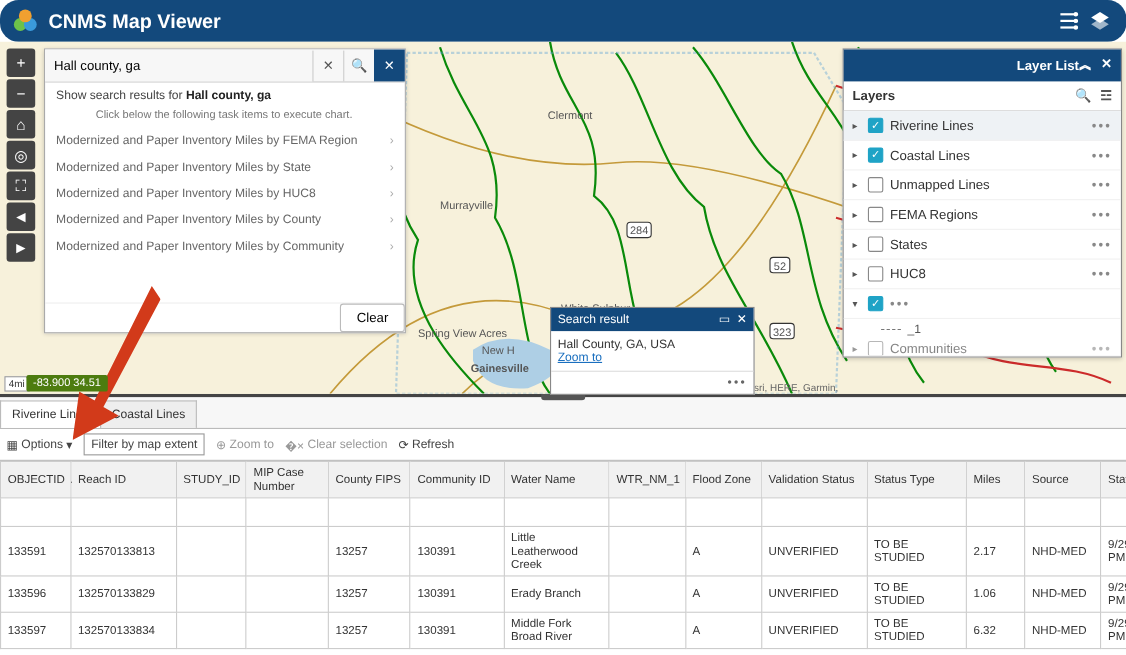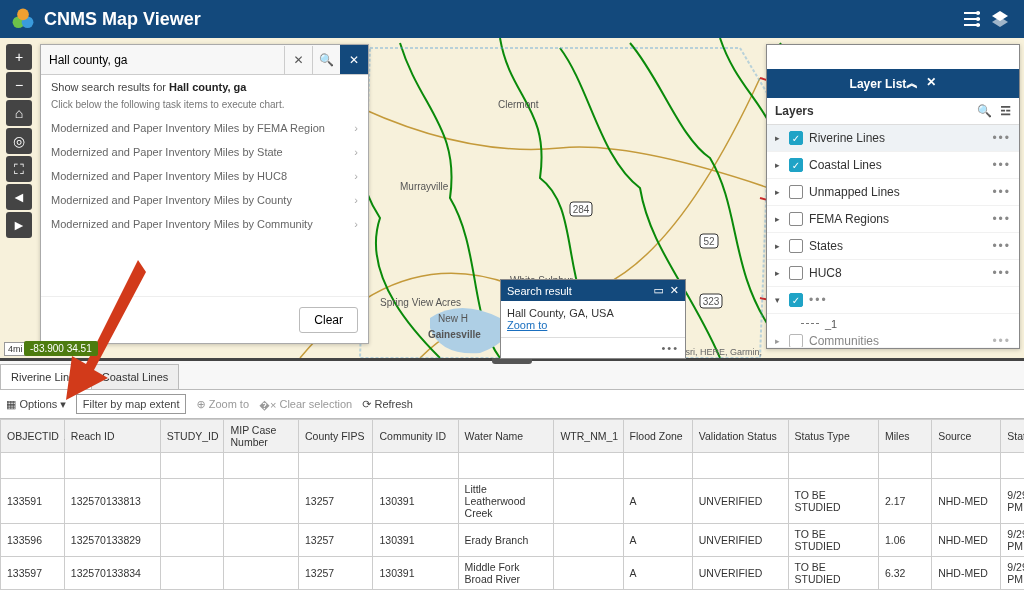--- a/index.html
+++ b/index.html
@@ -1,18 +1,18 @@
 <!DOCTYPE html>
 <html><head>
 <meta charset="utf-8">
 <style>
   * { box-sizing: border-box; margin: 0; padding: 0; }
   html, body { width: 1024px; height: 595px; font-family: Arial, Helvetica, sans-serif; font-size: 12px; color: #333; overflow: hidden; background:#fff; }
   
-  .header { background:#13497c; color:#fff; height:38px; display:flex; align-items:center; padding:0 10px; }
+  .header { background:#13497c; color:#fff; height:38px; display:flex; align-items:center; padding:0 10px;border-radius:17px; }
   .logo { width:26px; height:26px; margin-right:8px; }
   .title { font-size:18px; font-weight:bold; flex:1; }
   .hdr-icon { width:28px; height:28px; display:flex; align-items:center; justify-content:center; cursor:pointer; }
   
   .main { position:relative; height:320px; background:#f5efd7; }
   .map-bg { position:absolute; inset:0; overflow:hidden; }
   .river { stroke:#0a8a0a; stroke-width:2; fill:none; }
   .river-red { stroke:#cc2b2b; stroke-width:2; fill:none; }
   .road { stroke:#c49a3a; stroke-width:1.5; fill:none; }
   .label { font-size:10px; fill:#555; }
@@ -20,40 +20,40 @@
   .tool-stack { position:absolute; top:6px; left:6px; display:flex; flex-direction:column; gap:2px; }
   .tool-btn { width:26px; height:26px; background:#444; color:#fff; border-radius:3px; display:flex; align-items:center; justify-content:center; cursor:pointer; font-size:14px; }
   
   .search-panel { position:absolute; top:6px; left:40px; width:329px; background:#fff; border:1px solid #aaa; box-shadow:0 1px 4px rgba(0,0,0,.2); }
   .search-row { display:flex; align-items:center; height:30px; border-bottom:1px solid #ccc; background:#f7f7f7; }
   .search-input { flex:1; border:none; padding:0 8px; outline:none; font-size:12px; height:28px; background:#f7f7f7; }
   .sbtn { width:28px; height:28px; display:flex; align-items:center; justify-content:center; cursor:pointer; color:#555; border-left:1px solid #ccc; }
   .close-strip { width:28px; background:#13497c; color:#fff; display:flex; align-items:center; justify-content:center; cursor:pointer; align-self:stretch; }
   .hint { padding:6px 10px; font-size:11px; color:#444; }
   .hint b { color:#222; }
-  .sub { font-size:10px; color:#777; padding:0 10px 6px; }
+  .sub { font-size:10px; color:#777; padding:0 10px 6px;margin-left:36px; }
   .chart-item { display:flex; align-items:center; justify-content:space-between; padding:6px 10px; font-size:11px; color:#666; cursor:pointer; }
-  .clear-row { padding:10px; display:flex; justify-content:flex-end; border-top:1px solid #eee; margin-top:60px; }
+  .clear-row { display:flex; justify-content:flex-end; border-top:1px solid #eee; margin-top:39px; }
   .clear-btn { padding:5px 14px; border:1px solid #bbb; border-radius:3px; background:#fff; cursor:pointer; font-size:12px; }
   
   .arrow { position:absolute; left:66px; top:222px; width:80px; height:140px; pointer-events:none; }
   
   .coords { position:absolute; left:24px; bottom:2px; background:#4d7c0f; color:#fff; font-size:10px; padding:2px 6px; border-radius:2px; }
   .scale { position:absolute; left:4px; bottom:2px; background:#fff; font-size:9px; color:#333; padding:1px 3px; border:1px solid #999;margin-top:16px;}
   .attrib { position:absolute; right:262px; bottom:1px; font-size:9px; color:#666; }
   
   .sr-popup { position:absolute; left:500px; top:241px; width:186px; background:#fff; border:1px solid #888; font-size:11px; }
   .sr-head { background:#13497c; color:#fff; padding:4px 6px; display:flex; align-items:center; justify-content:space-between; }
   .sr-head .icons { display:flex; gap:6px; }
   .sr-body { padding:6px; }
   .sr-body a { color:#1a6fbf; text-decoration:underline; cursor:pointer; }
   .sr-foot { padding:4px 6px; text-align:right; color:#666; letter-spacing:2px; border-top:1px solid #ddd;}
   
   .layer-panel { position:absolute; right:4px; top:6px; width:254px; background:#fff; border:1px solid #888; font-size:12px; box-shadow:0 1px 4px rgba(0,0,0,.2); }
-  .lp-head { background:#13497c; color:#fff; padding:6px 8px; display:flex; align-items:center; justify-content:center; font-weight:bold;margin-top:24px; }
+  .lp-head { background:#13497c; color:#fff; padding:6px 8px; display:flex; align-items:center; justify-content:flex-end; font-weight:bold; }
   .lp-icons { display:flex; gap:8px; }
   .lp-sub { display:flex; align-items:center; justify-content:space-between; padding:6px 8px; border-bottom:1px solid #ddd; font-weight:bold;text-align:center; }
   .lp-sub .icons { display:flex; gap:8px; color:#555; }
   .layer-row { display:flex; align-items:center; padding:6px 8px; gap:6px; border-bottom:1px solid #f1f1f1; }
   .layer-row.active { background:#eef2f5; }
   .caret { width:8px; color:#555; display:inline-block; font-size:9px; }
   .cb { width:14px; height:14px; border:1px solid #888; border-radius:2px; display:inline-flex; align-items:center; justify-content:center; background:#fff; }
   .cb.checked { background:#1fa3c6; border-color:#1fa3c6; color:#fff; font-size:10px; }
   .layer-name { flex:1; }
   .dots { color:#888; letter-spacing:2px; cursor:pointer; }

